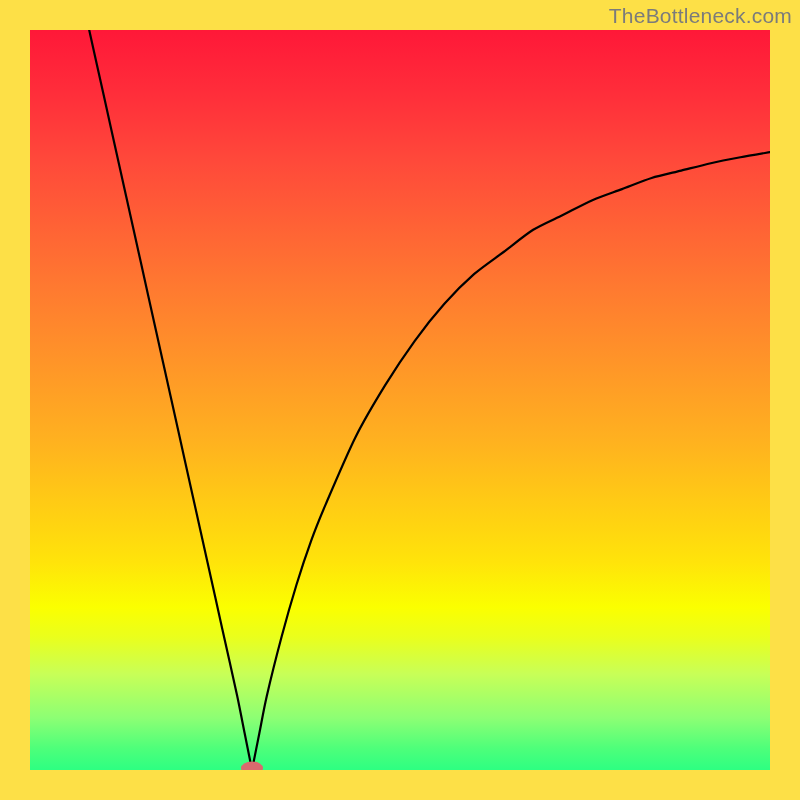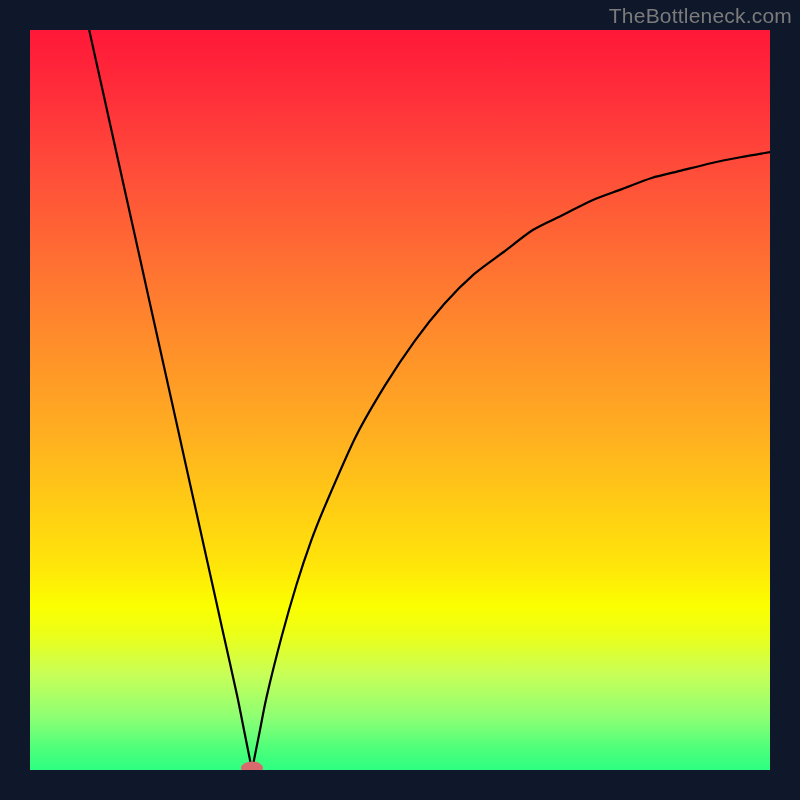--- a/index.html
+++ b/index.html
@@ -8,21 +8,21 @@
     width: 800px;
     height: 800px;
     background: #000;
     overflow: hidden;
     font-family: Arial, Helvetica, sans-serif;
   }
   .outer {
     position: relative;
     width: 800px;
     height: 800px;
-    background: #0f172a;
+    background: #fde047;
   }
   .plot {
     position: absolute;
     left: 30px;
     top: 30px;
     width: 740px;
     height: 740px;
     overflow: hidden;
   }
   .gradient {

